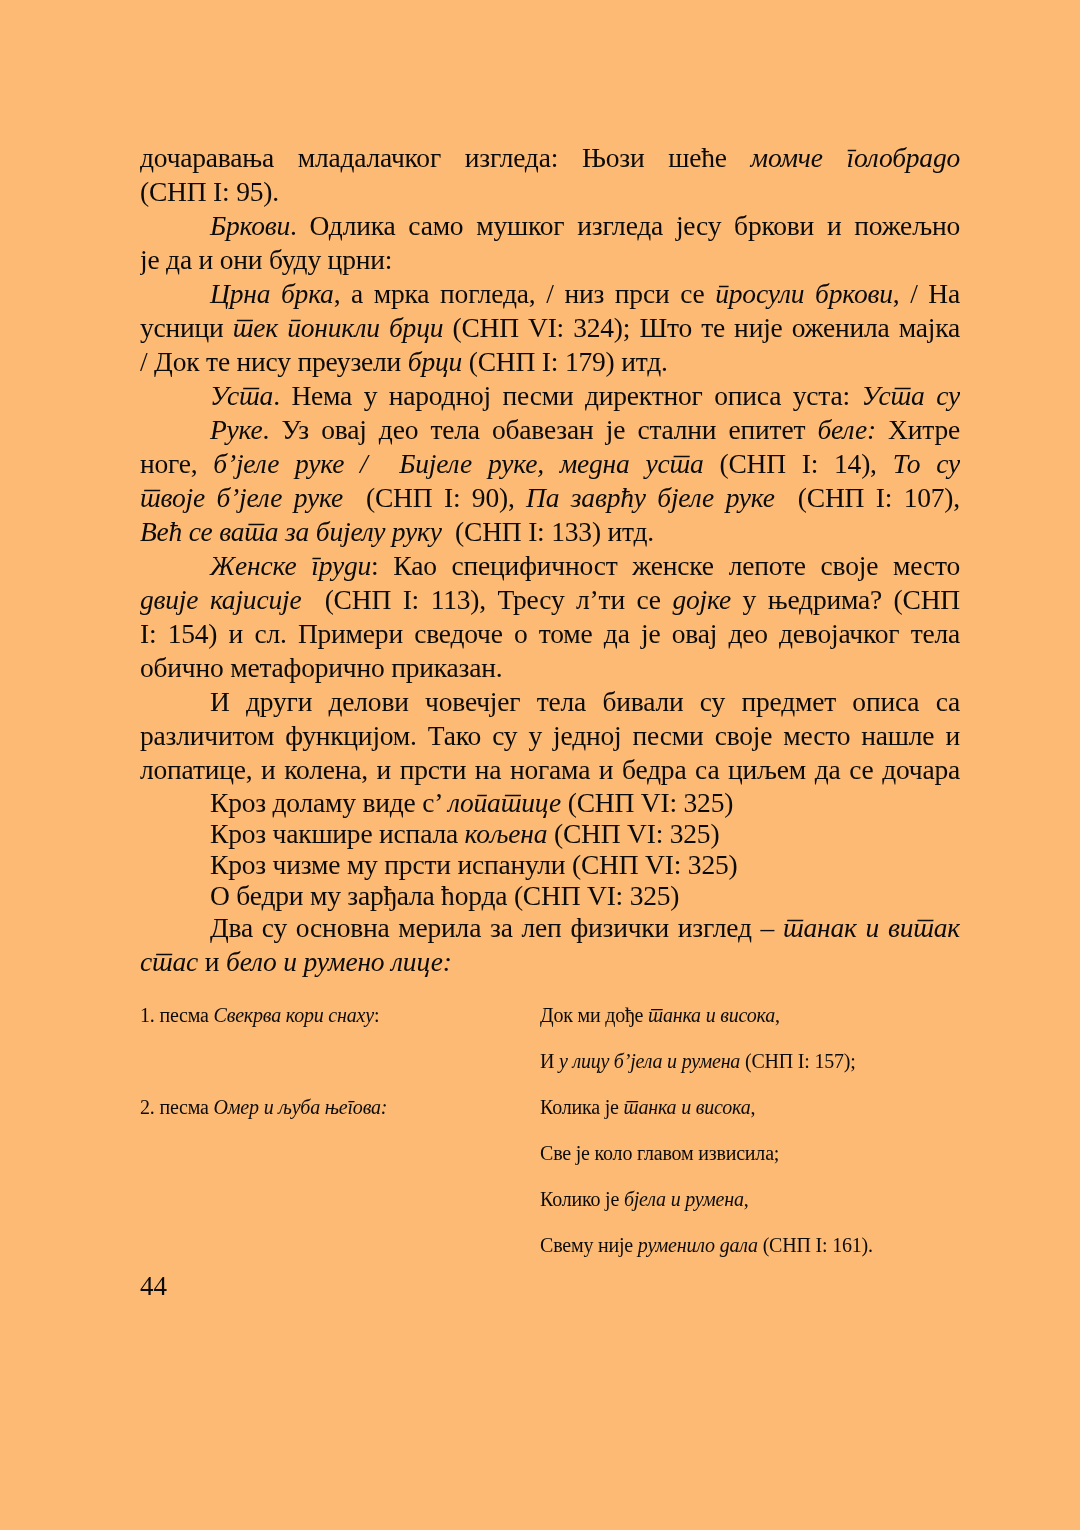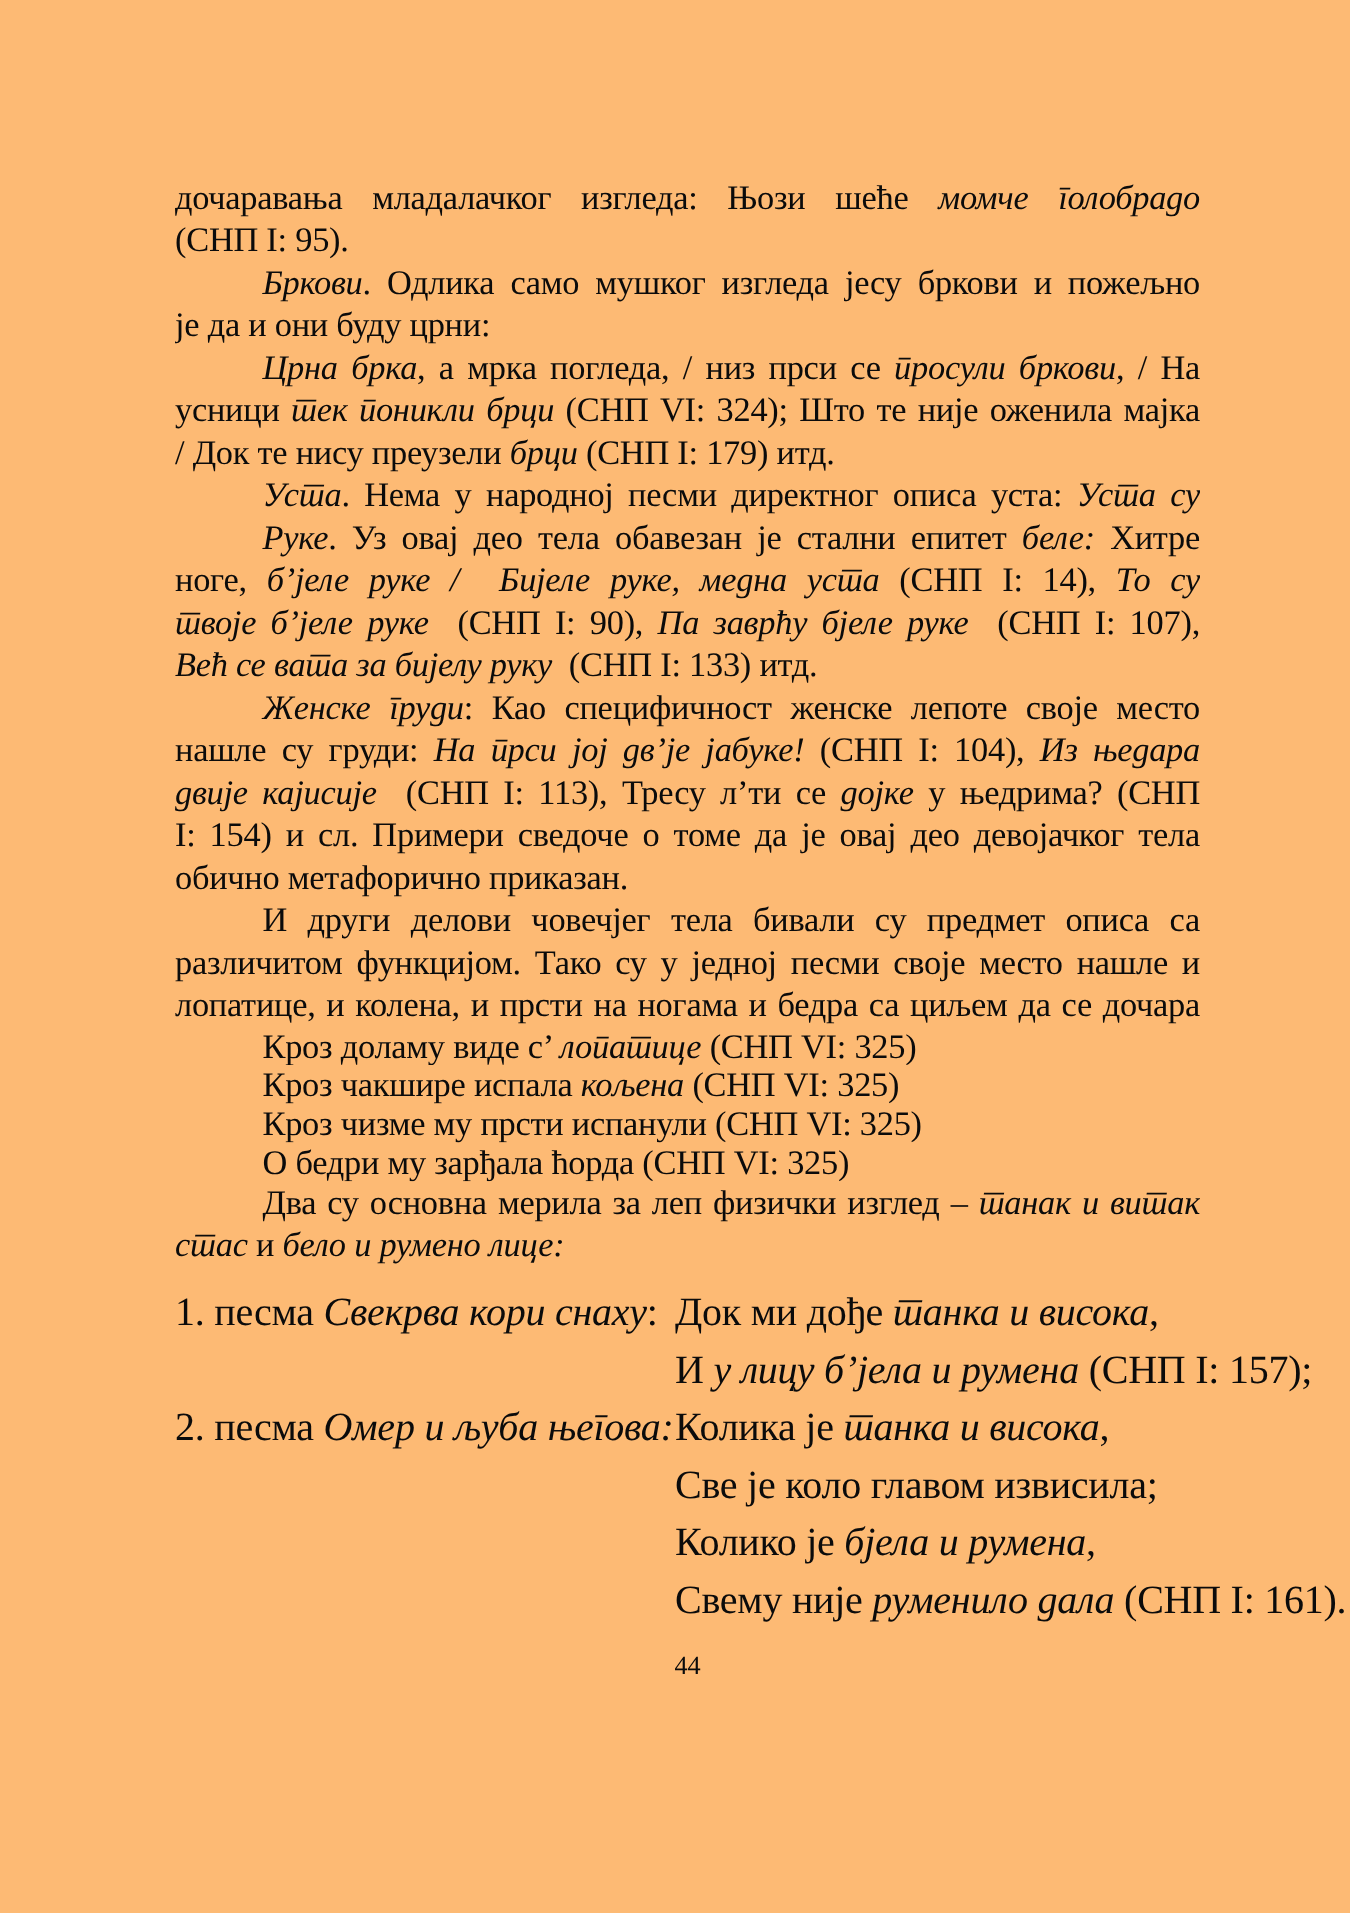--- a/index.html
+++ b/index.html
@@ -32,35 +32,34 @@
   .line.ind { text-indent: 70px; }
   .line.verse {
     line-height: 31px;
     height: 31px;
     padding-left: 70px;
     text-indent: 0;
   }
   .it { font-style: italic; }
   .quote-table { margin-top: 13px; }
   .trow {
-    font-size: 32px;
+    font-size: 20px;
     line-height: 46px;
     height: 46px;
     letter-spacing: -0.2px;
     white-space: nowrap;
   }
   .tleft {
     display: inline-block;
     width: 400px;
     white-space: normal;
   }
   .pageno {
-    margin-top: 14px;
-    text-align: center;
-    font-size: 21px;
+    margin-top: 2px;
+    font-size: 27px;
     line-height: 32px;
   }
 </style>
 </head>
 <body>
 
 <div class="page">
   <div class="text-block">
       <div class="line j"><span class="seg">дочаравања младалачког изгледа: Њози шеће </span><span class="seg it">момче голобрадо</span></div>
       <div class="line"><span class="seg">(СНП I: 95).</span></div>
@@ -68,21 +67,20 @@
       <div class="line"><span class="seg">је да и они буду црни:</span></div>
       <div class="line j ind"><span class="seg it">Црна брка</span><span class="seg">, а мрка погледа, / низ прси се </span><span class="seg it">просули бркови</span><span class="seg">, / На</span></div>
       <div class="line j"><span class="seg">усници </span><span class="seg it">тек поникли брци</span><span class="seg"> (СНП VI: 324); Што те није оженила мајка</span></div>
       <div class="line"><span class="seg">/ Док те нису преузели </span><span class="seg it">брци</span><span class="seg"> (СНП I: 179) итд.</span></div>
       <div class="line j ind"><span class="seg it">Уста</span><span class="seg">. Нема у народној песми директног описа уста: </span><span class="seg it">Уста су</span></div>
       <div class="line j ind"><span class="seg it">Руке</span><span class="seg">. Уз овај део тела обавезан је стални епитет </span><span class="seg it">беле:</span><span class="seg"> Хитре</span></div>
       <div class="line j"><span class="seg">ноге, </span><span class="seg it">б’јеле руке /&nbsp; Бијеле руке, медна уста</span><span class="seg"> (СНП I: 14), </span><span class="seg it">То су</span></div>
       <div class="line j"><span class="seg it">твоје б’јеле руке</span><span class="seg">&nbsp; (СНП I: 90), </span><span class="seg it">Па заврћу бјеле руке</span><span class="seg">&nbsp; (СНП I: 107),</span></div>
       <div class="line"><span class="seg it">Већ се вата за бијелу руку</span><span class="seg">&nbsp; (СНП I: 133) итд.</span></div>
       <div class="line j ind"><span class="seg it">Женске груди</span><span class="seg">: Као специфичност женске лепоте своје место</span></div>
-      <div class="line j"><span class="seg">нашле су груди: </span><span class="seg it">На прси јој дв’је јабуке!</span><span class="seg"> (СНП I: 104), </span><span class="seg it">Из њедара</span></div>
       <div class="line j"><span class="seg it">двије кајисије</span><span class="seg">&nbsp; (СНП I: 113), Тресу л’ти се </span><span class="seg it">дојке</span><span class="seg"> у њедрима? (СНП</span></div>
       <div class="line j"><span class="seg">I: 154) и сл. Примери сведоче о томе да је овај део девојачког тела</span></div>
       <div class="line"><span class="seg">обично метафорично приказан.</span></div>
       <div class="line j ind"><span class="seg">И други делови човечјег тела бивали су предмет описа са</span></div>
       <div class="line j"><span class="seg">различитом функцијом. Тако су у једној песми своје место нашле и</span></div>
       <div class="line j"><span class="seg">лопатице, и колена, и прсти на ногама и бедра са циљем да се дочара</span></div>
       <div class="line verse"><span class="seg">Кроз доламу виде с’ </span><span class="seg it">лопатице</span><span class="seg"> (СНП VI: 325)</span></div>
       <div class="line verse"><span class="seg">Кроз чакшире испала </span><span class="seg it">кољена</span><span class="seg"> (СНП VI: 325)</span></div>
       <div class="line verse"><span class="seg">Кроз чизме му прсти испанули (СНП VI: 325)</span></div>
       <div class="line verse"><span class="seg">О бедри му зарђала ћорда (СНП VI: 325)</span></div>

